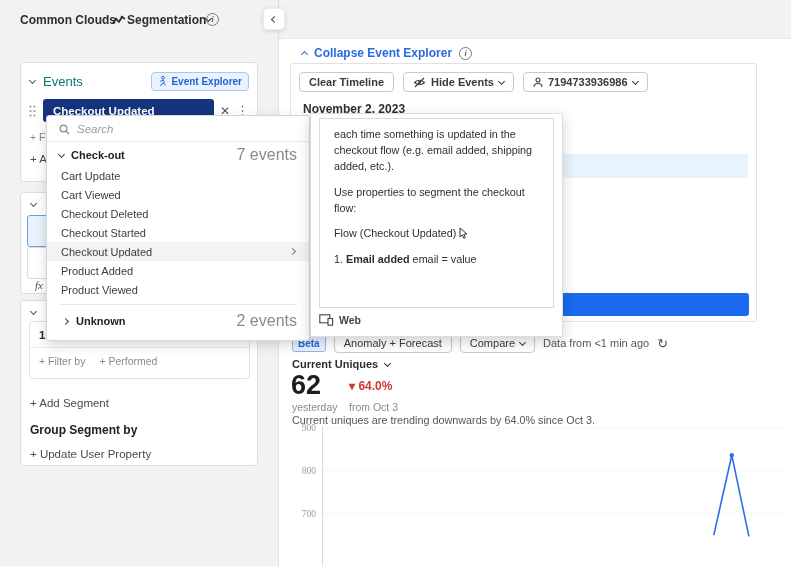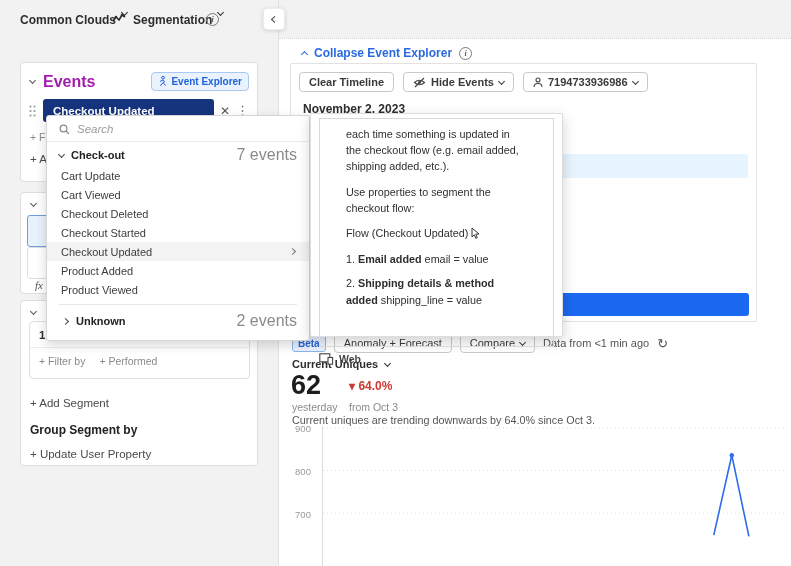--- a/index.html
+++ b/index.html
@@ -16,21 +16,21 @@
   .chev.left  { transform:rotate(135deg); }
   .card { position:absolute; background:#fff; border:1px solid #dedede; border-radius:4px; }
   .icon-info { display:inline-flex; align-items:center; justify-content:center; width:13px; height:13px;
                border:1px solid #7a7a7a; border-radius:50%; font-size:8px; font-weight:bold; color:#5a5a5a;
                font-family:"Liberation Serif", serif; font-style:italic; }
   .btn { display:inline-flex; align-items:center; gap:5px; background:#fff; border:1px solid #c9c9c9;
          border-radius:4px; padding:3px 9px; font-size:11px; font-weight:bold; color:#3a3a3a; cursor:pointer; }
 
   
   .topbar { position:absolute; left:0; top:0; width:791px; height:38px; }
-  .tb-item { position:absolute; display:flex; align-items:flex-start; gap:6px; font-size:12px;
+  .tb-item { position:absolute; display:flex; align-items:center; font-size:12px;
              font-weight:bold; color:#2d2d2d; cursor:pointer; }
   .collapse-btn { position:absolute; left:263px; top:8px; width:22px; height:22px; background:#fff;
                   border:1px solid #ececec; border-radius:4px; box-shadow:0 1px 4px rgba(0,0,0,.15);
                   display:flex; align-items:center; justify-content:center; color:#444; cursor:pointer; z-index:6; }
   .vdivider { position:absolute; left:278px; top:0; width:1px; height:566px; background:#e0e0e0; }
 
   
   .right-panel { position:absolute; left:279px; top:38px; width:512px; height:528px; background:#fff;
                  border-top:1px dotted #d6d6d6; }
   .collapse-link { position:absolute; left:302px; top:46px; display:flex; align-items:center; gap:7px;
@@ -40,21 +40,21 @@
   .tl-toolbar { display:flex; gap:9px; padding:8px 8px 0 8px; align-items:center; }
   .tl-date { position:absolute; left:12px; top:38px; font-size:12px; font-weight:bold; color:#2e2e2e; }
   .tl-highlight { position:absolute; left:6px; top:90px; right:8px; height:24px; background:#e8f4fd; border-radius:2px; }
   .save-btn { position:absolute; left:6px; right:7px; bottom:5px; height:23px; background:#1b69f0;
               border:none; border-radius:3px; color:#fff; font-size:11.5px; font-weight:bold;
               font-family:"Liberation Sans",sans-serif; cursor:pointer; }
 
   
   .events-card { left:20px; top:62px; width:238px; height:120px; }
   .events-head { display:flex; align-items:center; gap:8px; padding:9px 8px 6px 9px; }
-  .events-title { font-size:16px; font-weight:bold; color:#a21caf; flex:1; }
+  .events-title { font-size:13px; font-weight:normal; color:#0f766e; flex:1; }
   .explorer-btn { display:inline-flex; align-items:center; gap:4px; background:#e9f2fd; border:1px solid #a9c8f0;
                   border-radius:4px; color:#1f62d9; font-size:10px; font-weight:bold; padding:3px 6px; cursor:pointer; }
   .pill-row { display:flex; align-items:center; gap:6px; padding:2px 8px 0 7px; }
   .event-pill { flex:1; height:23px; background:#16337e; border-radius:3px; color:#fff; font-size:11.5px;
                 font-weight:bold; display:flex; align-items:center; padding-left:10px; cursor:pointer; }
   .mini-act { color:#555; font-size:12px; cursor:pointer; line-height:1; }
   .link-sm { font-size:10.5px; color:#8a8a8a; cursor:pointer; }
   .addevent-row { padding:10px 8px 0 9px; font-size:11.5px; color:#4a4a4a; cursor:pointer; }
 
   
@@ -84,41 +84,41 @@
   .dd-count { font-size:16px; color:#8a8a8a; }
   .dd-item { display:flex; align-items:center; padding:3.5px 12px 3.5px 14px; font-size:11px; color:#3c3c3c; cursor:pointer; }
   .dd-item.active { background:#f3f3f3; }
   .dd-item .spacer { flex:1; }
   .dd-sep { border-top:1px solid #e8e8e8; margin:5px 12px 0 12px; }
   .dd-unknown { display:flex; align-items:center; gap:8px; padding:7px 12px 6px 16px; }
 
   
   .popover { position:absolute; left:310px; top:113px; width:253px; height:224px; background:#fff;
              border:1px solid #ddd; box-shadow:0 5px 14px rgba(0,0,0,.18); border-radius:2px; z-index:30; padding:4px 8px; }
-  .pop-inner { border:1px solid #d8d8d8; height:229px; padding:7px 26px; font-size:10.8px; line-height:1.5;
+  .pop-inner { border:1px solid #d8d8d8; height:190px; padding:7px 14px; font-size:10.8px; line-height:1.5;
                color:#2f2f2f; overflow:hidden; }
   .pop-inner p { margin-bottom:9px; }
   .pop-step { margin-bottom:8px; }
   .pop-foot { display:flex; align-items:center; gap:5px; margin-top:6px; font-size:10.5px; color:#444;font-weight:bold; }
   .flow-line { display:flex; align-items:center; gap:2px; margin-bottom:10px; }
 
   
   .chart-toolbar { position:absolute; left:292px; top:333px; display:flex; align-items:center; gap:8px; }
   .beta-badge { background:#e8f1fd; border:1px solid #8fb4e8; color:#2a66d9; font-size:10px; font-weight:bold;
                 border-radius:3px; padding:2px 5px; }
   .freshness { font-size:11px; color:#555; }
   .refresh { font-size:13px; color:#555; cursor:pointer; }
   .measure-row { position:absolute; left:292px; top:358px; display:flex; align-items:center; gap:7px;
                  font-size:11px; font-weight:bold; color:#2e2e2e; cursor:pointer; }
   .big-value { position:absolute; left:291px; top:370px; font-size:27px; font-weight:bold; color:#1d1d1d; }
   .delta { position:absolute; left:349px; top:379px; font-size:12px; font-weight:bold; color:#cf3a30; }
   .sub-period { position:absolute; left:292px; top:401px; font-size:10.5px; color:#8a8a8a; }
   .sub-compare { position:absolute; left:349px; top:401px; font-size:10.5px; color:#8a8a8a; }
   .trend-note { position:absolute; left:292px; top:414px; font-size:10.8px; color:#555; }
-  .ytick { position:absolute; width:26px; text-align:center; font-size:9.5px; color:#9a9a9a; }
+  .ytick { position:absolute; width:26px; text-align:right; font-size:9.5px; color:#9a9a9a;font-family:Liberation Serif, serif; }
   .trend-svg { position:absolute; left:322px; top:424px; }
 </style>
 </head>
 <body>
 
 <div class="screen">
 
   <div class="topbar">
     <div class="tb-item" style="left:20px; top:13px;">
       <span>Common Clouds</span>
@@ -289,24 +289,20 @@
       <div class="flow-line">
         <span>Flow (Checkout Updated)</span>
         <svg width="11" height="13" viewBox="0 0 11 13">
           <path d="M2 1 L2 10 L4.3 7.8 L5.8 11.3 L7.3 10.6 L5.8 7.2 L9 7 Z" fill="#fff" stroke="#333" stroke-width="1"></path>
         </svg>
       </div>
       <div class="pop-step">
         <span>1.</span>
         <b>Email added</b><span> email = value</span>
       </div>
-      <div class="pop-step">
-        <span>2.</span>
-        <b>Shipping details &amp; method added</b><span> shipping_line = value</span>
-      </div>
 
     </div>
     <div class="pop-foot">
       <svg width="15" height="12" viewBox="0 0 15 12">
         <rect x="0.8" y="0.8" width="10" height="8" fill="none" stroke="#444" stroke-width="1.1"></rect>
         <rect x="9" y="4.5" width="4.6" height="6.7" fill="#fff" stroke="#444" stroke-width="1.1"></rect>
       </svg>
       <span>Web</span>
     </div>
   </div>

